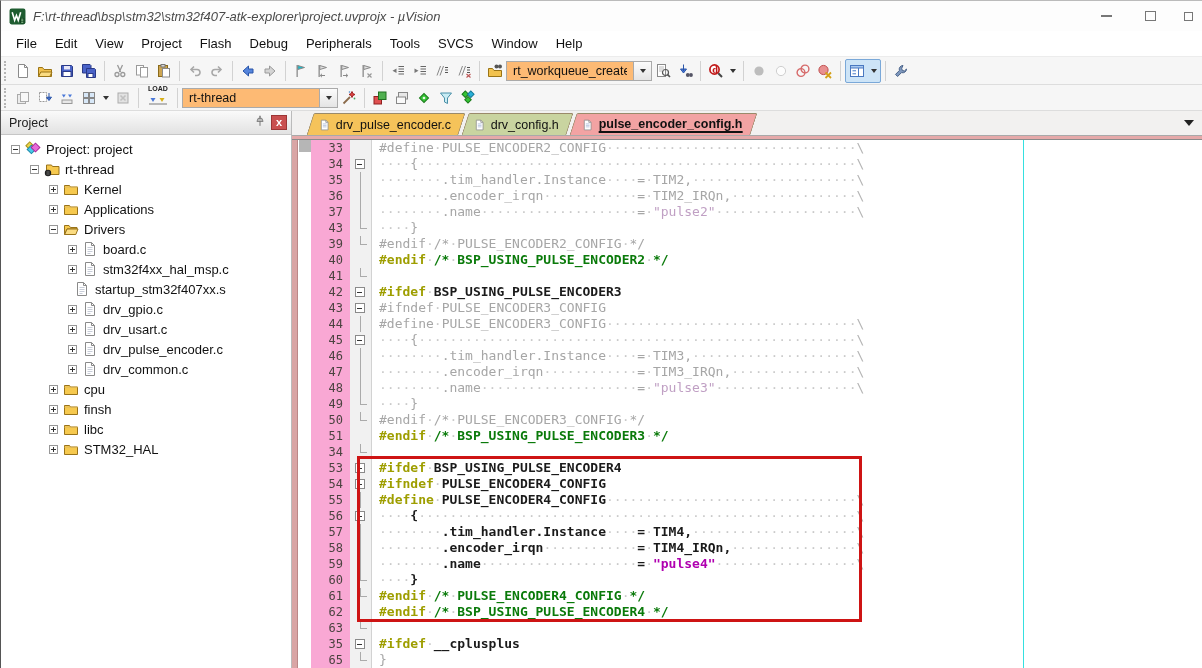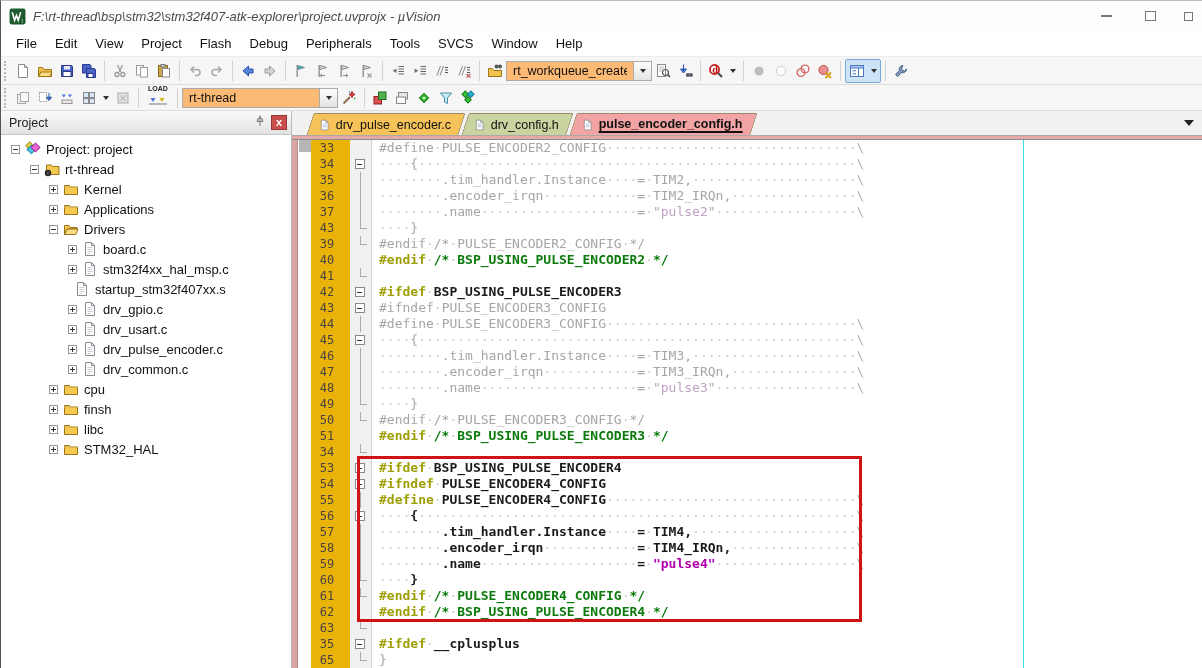--- a/index.html
+++ b/index.html
@@ -50,21 +50,21 @@
   .tab > .tab-inner{transform:skewX(18deg);display:flex;align-items:center;gap:5px;}
   .tab-label{font-size:12.5px;color:#111;}
   .tab.active .tab-label{font-weight:bold;border-bottom:2px solid #111;padding-bottom:0px;}
   .tab-doc{width:12px;height:14px;}
   .tab-overflow{position:absolute;right:8px;top:9px;width:0;height:0;border-left:5px solid transparent;border-right:5px solid transparent;border-top:6px solid #222;}
   .tab-underline{position:absolute;left:0;right:0;top:24px;height:5px;background:#e5a9a9;border-top:1px solid #a9a9a9;border-bottom:1px solid #8a8a8a;}
   .left-strip{position:absolute;left:0;top:29px;bottom:0;width:6px;background:#d9a5a5;border-right:1px solid #bb8888;}
   .corner-block{position:absolute;left:7px;top:29px;width:12px;height:12px;background:#b6b6b6;}
   .code-area{position:absolute;left:0;top:29px;right:0;bottom:0;font-family:"DejaVu Sans Mono","Liberation Mono",monospace;font-size:13px;}
   .cl{height:16px;display:flex;align-items:center;padding-left:19px;white-space:pre;}
-  .ln{width:39px;flex:none;background:#eab308;color:#4b4340;font-size:12px;text-align:center;padding-right:7px;height:16px;line-height:16px;}
+  .ln{width:39px;flex:none;background:#f9a8d4;color:#4b4340;font-size:12px;text-align:right;padding-right:7px;height:16px;line-height:16px;}
   .fold{width:22px;flex:none;background:#f1f1f1;border-right:1px solid #d2d2d2;position:relative;height:16px;}
   .fold.f-v::before{content:'';position:absolute;left:10px;top:0;height:16px;width:1px;background:#aaa;}
   .fold.f-end::before{content:'';position:absolute;left:10px;top:0;height:9px;width:1px;background:#aaa;}
   .fold.f-end::after{content:'';position:absolute;left:10px;top:8px;width:7px;height:1px;background:#aaa;}
   .fold.f-box::before{content:'';position:absolute;left:5px;top:3px;width:8px;height:8px;background:#fff;border:1px solid #8a8a8a;}
   .fold.f-box::after{content:'';position:absolute;left:7px;top:8px;width:5px;height:1px;background:#333;}
   .ct{padding-left:7px;height:16px;line-height:16px;}
   .tk-k{color:#9e9e00;font-weight:bold;}
   .tk-i{color:#1a1a1a;font-weight:bold;}
   .tk-p{color:#1a1a1a;font-weight:bold;}

